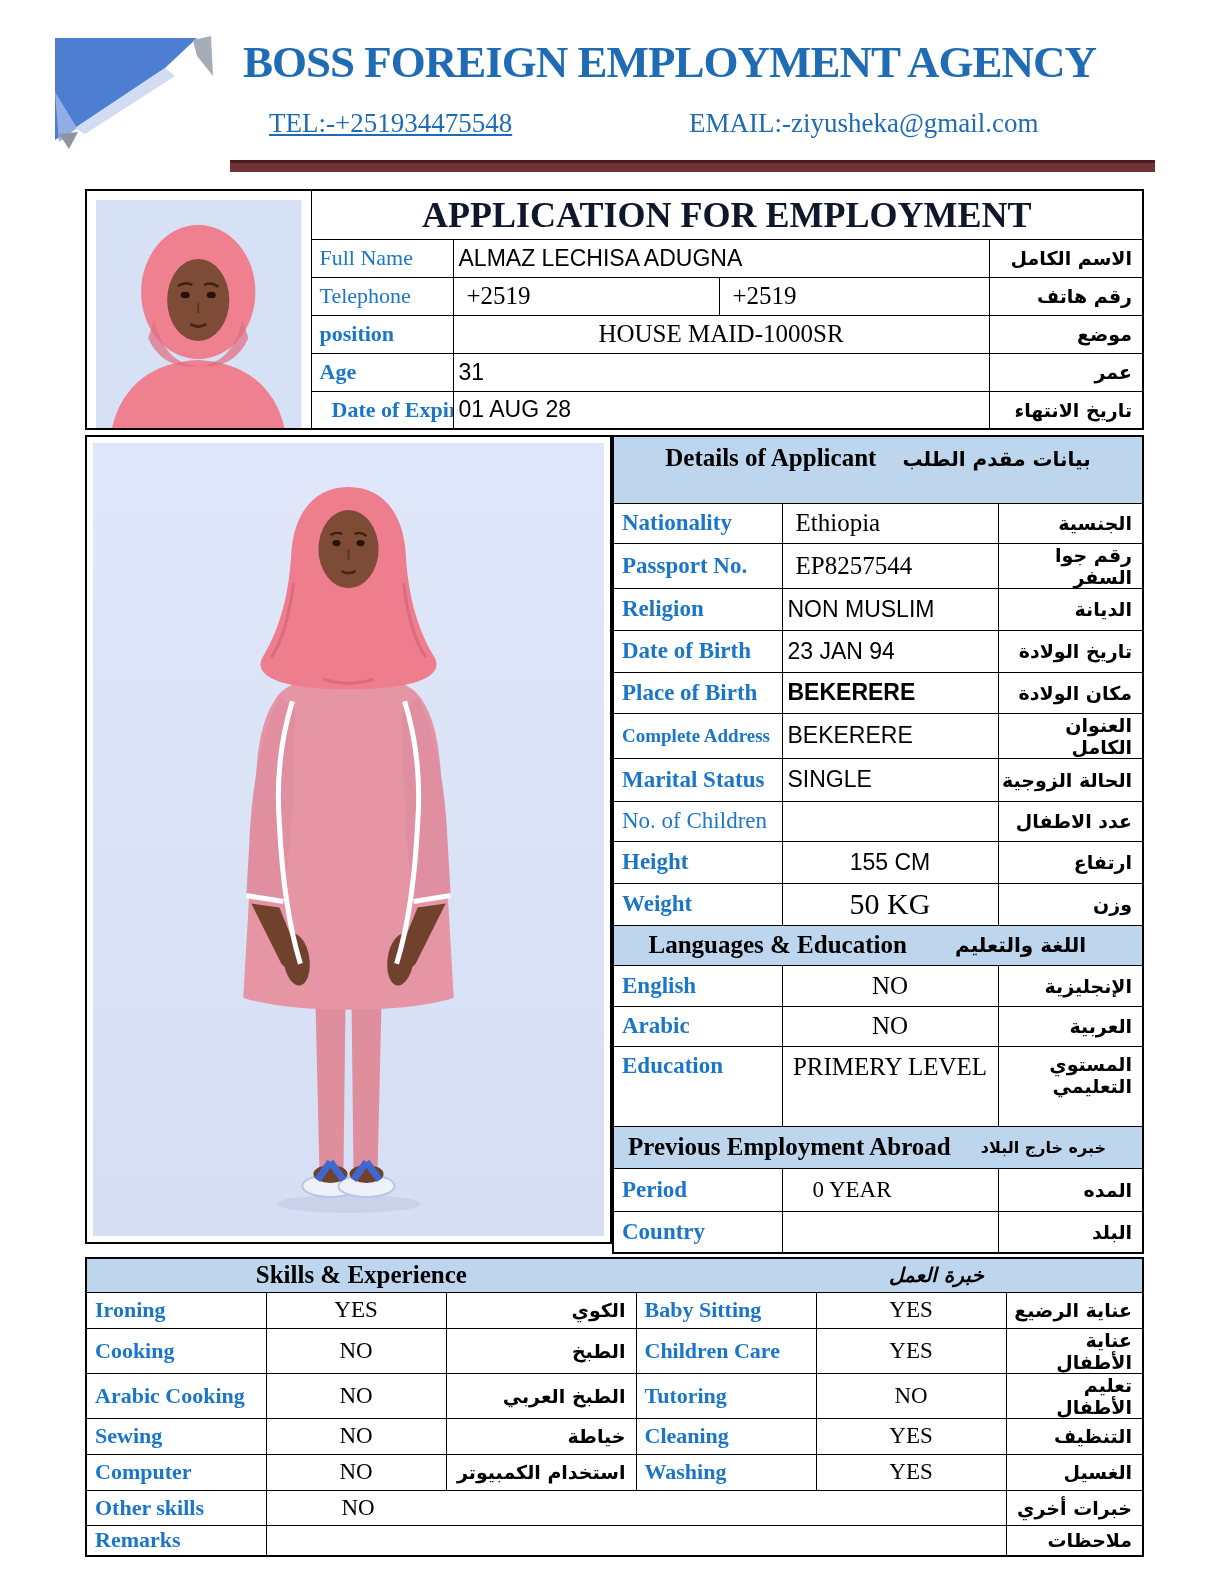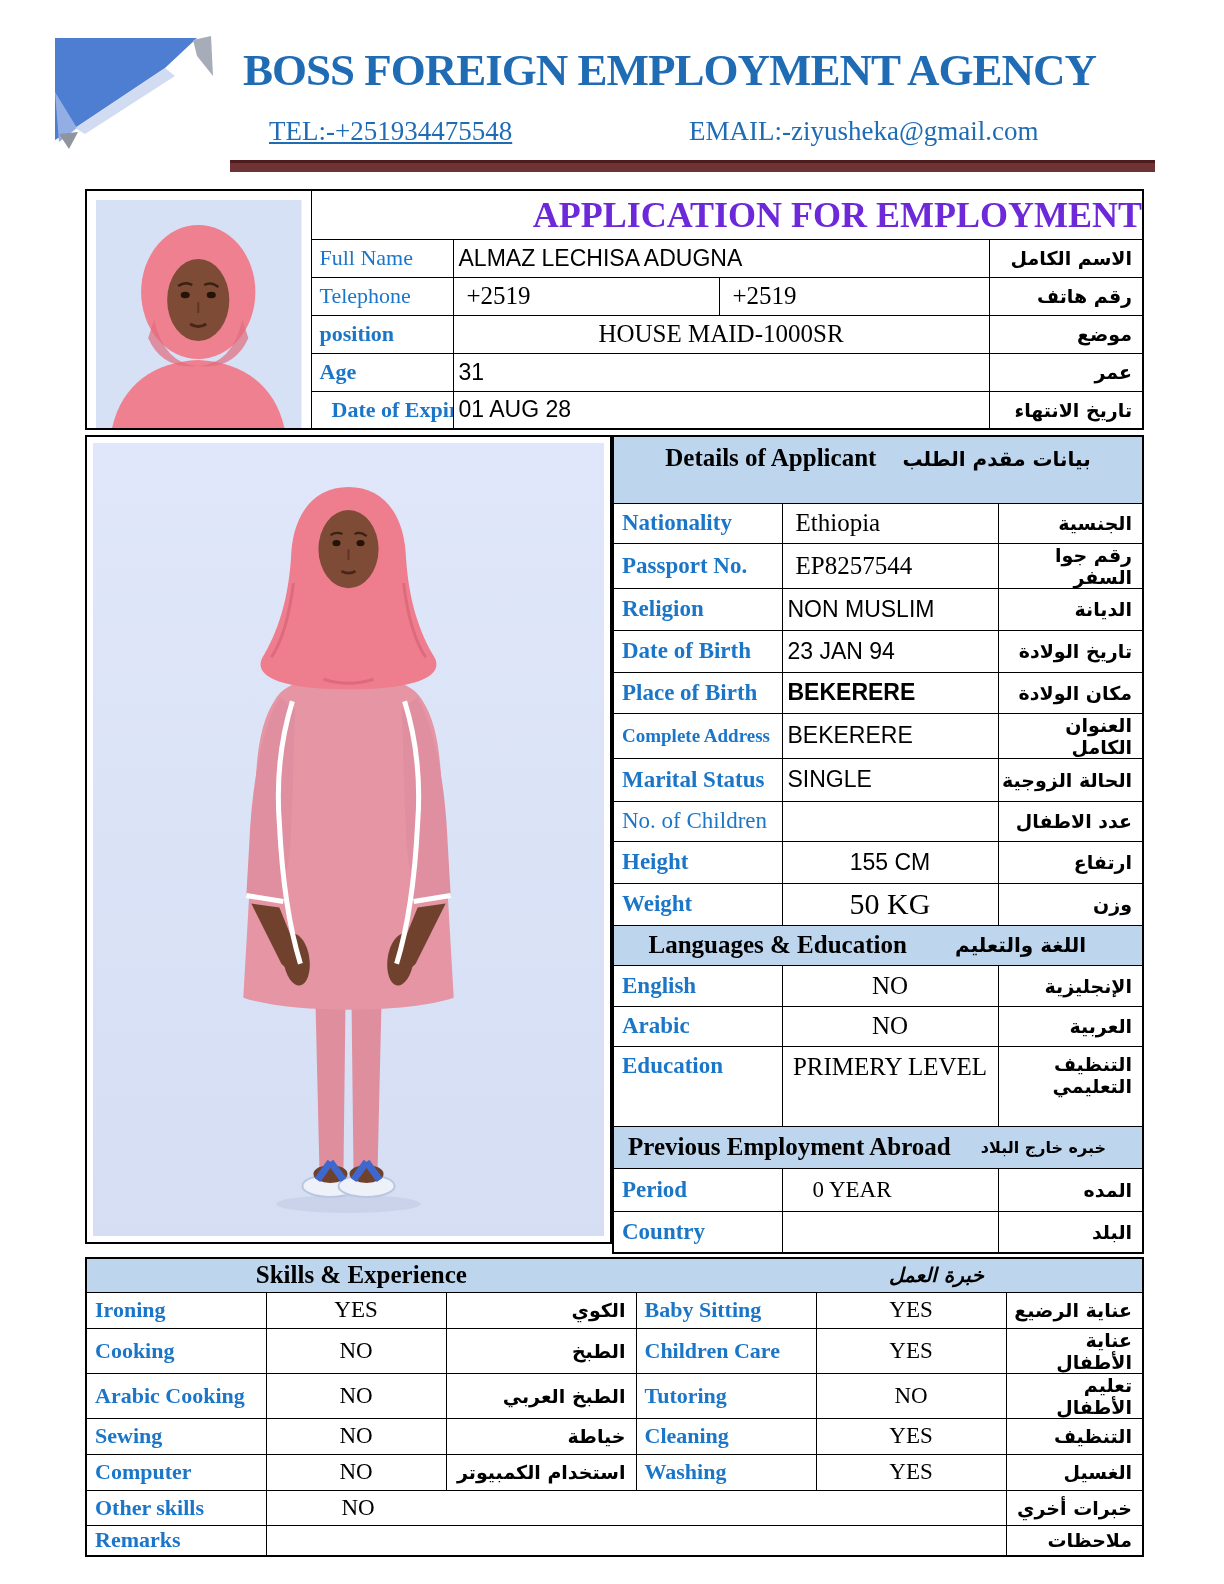--- a/index.html
+++ b/index.html
@@ -7,21 +7,21 @@
   body {
     width:1224px; height:1584px; background:#ffffff;
     font-family:"Liberation Serif", serif; color:#000;
     position:relative; overflow:hidden;
   }
   .page { position:relative; width:1224px; height:1584px; }
 
   
   .hdr { display:flex; padding:36px 0 0 45px; }
   .logo { width:170px; height:118px; flex:0 0 170px; }
-  .hdr-right { width:830px; padding-left:28px; position:relative;margin-top:8px; }
+  .hdr-right { width:830px; padding-left:28px; position:relative; }
   .agency-name {
     color:#1f6cb5; font-weight:bold; font-size:45px; line-height:52px;
     text-align:center; letter-spacing:-1px; white-space:nowrap;
   }
   .contact { position:relative; margin-top:20px; height:38px; font-size:27px; color:#1f6cb5; }
   .contact .tel { position:absolute; left:26px; text-decoration:underline; }
   .contact .email { position:absolute; left:446px; }
   .maroon-rule {
     margin:6px 0 0 230px; width:925px; height:12px;
     background:#703335; border-top:3px solid #4e1c1d;
@@ -40,21 +40,21 @@
   .val-sans { font-family:"Liberation Sans", sans-serif; font-size:23px; padding-left:5px; }
   .val-serif { font-family:"Liberation Serif", serif; font-size:25px; padding-left:13px; }
   .center { text-align:center; padding-left:0; }
   .band { background:#bdd6ee; font-weight:bold; font-size:25px; }
 
   
   .top-table { margin:17px 0 0 85px; width:1057px; }
   .r49{height:49px} .r38{height:38px}
   .photo-cell { background:#fff; vertical-align:bottom; padding:5px 9px 0 9px; }
   .photo-cell svg { display:block; width:100%; height:228px; }
-  .app-title { color:#6d28d9; font-weight:bold; font-size:36px; text-align:right; letter-spacing:0; }
+  .app-title { color:#0f172a; font-weight:bold; font-size:36px; text-align:center; letter-spacing:0; }
   .tight { padding-left:20px; }
 
   
   .lower { display:flex; margin:5px 0 0 85px; width:1057px; align-items:flex-start; }
   .full-photo {
     width:527px; height:809px; border:2.5px solid #000;
     background:#fff; padding:6px; flex:0 0 527px;
   }
   .full-photo svg { width:100%; height:100%; display:block; }
 
@@ -296,21 +296,21 @@
         <td class="ar">الإنجليزية</td>
       </tr>
       <tr class="r40">
         <td class="dt-lbl bold">Arabic</td>
         <td class="val-serif center">NO</td>
         <td class="ar">العربية</td>
       </tr>
       <tr class="r80">
         <td class="dt-lbl bold vtop">Education</td>
         <td class="val-serif center vtop">PRIMERY LEVEL</td>
-        <td class="ar vtop" style="white-space:normal">التنظيف التعليمي</td>
+        <td class="ar vtop" style="white-space:normal">المستوي التعليمي</td>
       </tr>
       <tr class="r42">
         <td colspan="3" class="band">
           <div class="prev-band">
             <span>Previous Employment Abroad</span>
             <span class="ar-inline">خبره خارج البلاد</span>
           </div>
         </td>
       </tr>
       <tr class="r43">

